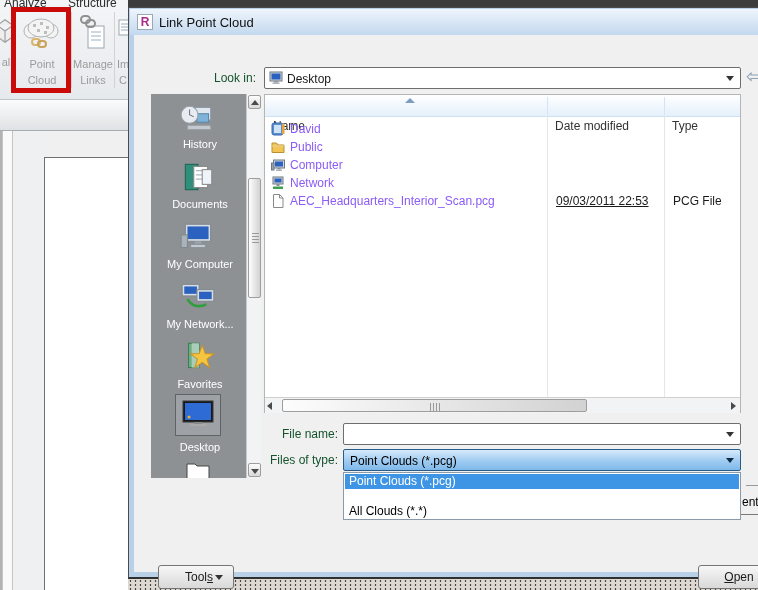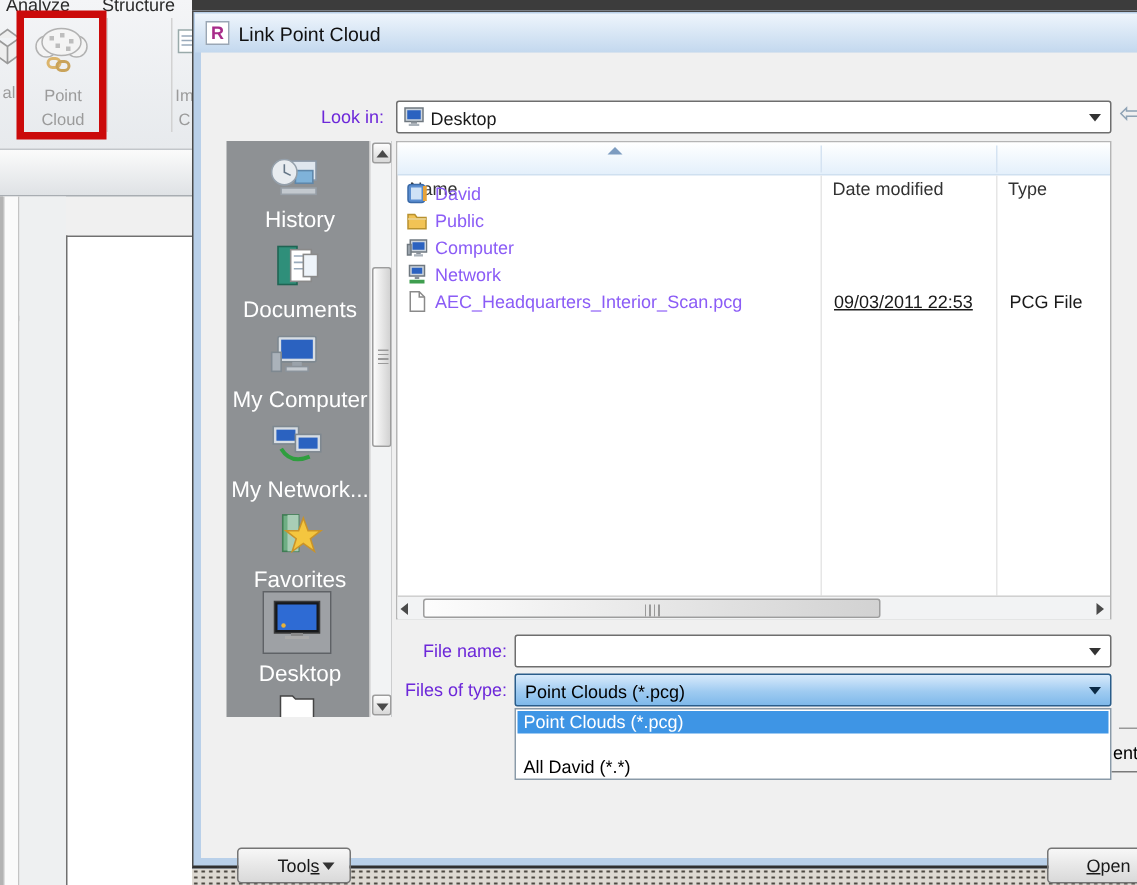--- a/index.html
+++ b/index.html
@@ -26,32 +26,32 @@
 
   
   #dialog { left:128px; top:7px; width:634px; height:572px; z-index:100;
      background:#b9d0e9; border-left:1px solid #4a4a4a; border-top:1px solid #4a4a4a; border-bottom:2px solid #303030; }
   #titlebar { left:1px; top:1px; width:632px; height:26px; background:linear-gradient(#eef5fc,#c3d8ee); }
   #revit-icon { left:7px; top:5px; width:16px; height:16px; background:#fff; border:1px solid #9aa7b5;
      color:#a82c8a; font-weight:bold; font-size:12px; text-align:center; line-height:14px; }
   #dialog-title { left:29px; top:6px; font-size:13px; color:#101010; }
   #dialog-content { left:5px; top:27px; width:629px; height:537px; background:#f0f0f0; }
 
-  .form-label { color:#6d28d9; }
+  .form-label { color:#14532d; }
   .combo { background:#fff; border:1px solid #6e6e6e; border-radius:2px; }
   .tri-down { width:0; height:0; border-left:4px solid transparent; border-right:4px solid transparent; border-top:5px solid #333; }
   .tri-up-sort { width:0; height:0; border-left:5px solid transparent; border-right:5px solid transparent; border-bottom:5px solid #7d9cc0; }
 
   #lookin-label { left:70px; top:36px; width:52px; text-align:right; }
   #lookin-combo { left:130px; top:32px; width:477px; height:22px; }
   #back-arrow { left:612px; top:31px; font-size:20px; color:#8fa3b5; line-height:20px; }
 
   
   #places { left:17px; top:59px; width:110px; height:384px; background:#8e9194; overflow:hidden; }
-  .place-label { width:96px; text-align:center; color:#ffffff; font-size:15px; }
+  .place-label { width:96px; text-align:center; color:#ffffff; font-size:11px; }
   .place-icon { left:28px; width:38px; height:34px; }
   #desktop-sel { left:24px; top:300px; width:46px; height:42px; background:#9ea1a5; border:1px solid #5f6266; }
   
   .sb-track { background:#f2f3f4; border-left:1px solid #c9c9c9; }
   .sb-btn { background:linear-gradient(#fdfdfd,#d8d8d8); border:1px solid #9d9d9d; border-radius:2px; }
   .sb-thumb { background:linear-gradient(90deg,#fdfdfd,#d2d2d2); border:1px solid #9d9d9d; border-radius:2px; }
   .grip-v { left:3px; top:50%; margin-top:-5px; width:7px; height:10px;
      background:repeating-linear-gradient(#9a9a9a 0 1px, transparent 1px 3px); }
   .grip-h { top:3px; left:50%; margin-left:-5px; height:8px; width:10px;
      background:repeating-linear-gradient(90deg,#9a9a9a 0 1px, transparent 1px 3px); }
@@ -126,20 +126,34 @@
           <rect x="12" y="23" width="8" height="6" rx="3" fill="none" stroke="#dcb56c" stroke-width="2"></rect>
           <rect x="18" y="25" width="8" height="6" rx="3" fill="none" stroke="#c9a35a" stroke-width="2"></rect>
         </svg>
       </div>
       <div class="abs rib-label" style="left:0;top:50px;width:56px;">Point</div>
       <div class="abs rib-label" style="left:0;top:66px;width:56px;">Cloud</div>
     </div>
 
     <div class="abs rib-sep" style="left:71px;"></div>
 
+    <div class="abs" style="left:72px;top:8px;width:42px;height:88px;">
+      <div class="abs" style="left:6px;top:6px;">
+        <svg width="30" height="38" viewBox="0 0 30 38">
+          <rect x="10" y="12" width="16" height="22" fill="#ffffff" stroke="#9aa6b0"></rect>
+          <line x1="13" y1="18" x2="23" y2="18" stroke="#9ab0c4"></line>
+          <line x1="13" y1="22" x2="23" y2="22" stroke="#9ab0c4"></line>
+          <line x1="13" y1="26" x2="23" y2="26" stroke="#9ab0c4"></line>
+          <rect x="3" y="2" width="9" height="7" rx="3.5" fill="none" stroke="#909090" stroke-width="2"></rect>
+          <rect x="8" y="6" width="9" height="7" rx="3.5" fill="none" stroke="#909090" stroke-width="2"></rect>
+        </svg>
+      </div>
+      <div class="abs rib-label" style="left:-2px;top:50px;width:46px;">Manage</div>
+      <div class="abs rib-label" style="left:-2px;top:66px;width:46px;">Links</div>
+    </div>
 
     <div class="abs rib-sep" style="left:114px;"></div>
 
     <div class="abs" style="left:116px;top:8px;width:12px;height:88px;">
       <div class="abs" style="left:2px;top:8px;">
         <svg width="12" height="30" viewBox="0 0 12 30">
             <rect x="1" y="4" width="11" height="15" fill="#fff" stroke="#9aa"></rect>
             <line x1="3" y1="8" x2="10" y2="8" stroke="#9ab"></line>
             <line x1="3" y1="11" x2="10" y2="11" stroke="#9ab"></line>
             <line x1="3" y1="14" x2="10" y2="14" stroke="#9ab"></line>
@@ -374,21 +388,21 @@
         <div class="abs tri-down" style="right:6px;top:8px;"></div>
       </div>
 
       <div class="abs form-label" id="ftype-label">Files of type:</div>
       <div class="abs" id="ftype-combo">
         <div class="abs" style="left:6px;top:4px;color:#000;">Point Clouds (*.pcg)</div>
         <div class="abs tri-down" style="right:6px;top:8px;border-top-color:#0b2a45;"></div>
       </div>
       <div class="abs" id="type-dropdown">
         <div class="abs dd-opt hl" style="top:1px;">Point Clouds (*.pcg)</div>
-        <div class="abs dd-opt" style="top:31px;">All David (*.*)</div>
+        <div class="abs dd-opt" style="top:31px;">All Clouds (*.*)</div>
       </div>
 
       <div class="abs" id="enter-topline"></div>
       <div class="abs" id="partial-enter">enter</div>
       <div class="abs" id="enter-underline"></div>
 
       <div class="abs btn" id="tools-btn">
         <span class="abs" id="tools-text"><span>Tool</span><span class="u">s</span></span>
         <span class="abs tri-down" id="tools-caret"></span>
       </div>

